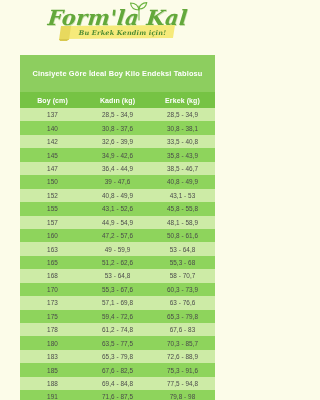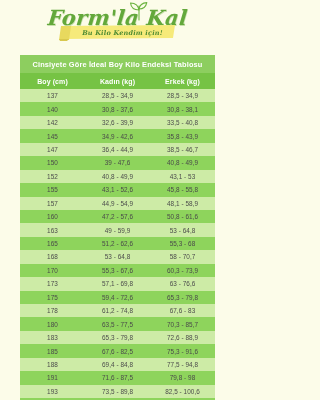--- a/index.html
+++ b/index.html
@@ -92,21 +92,21 @@
     border-collapse: collapse;
     table-layout: fixed;
   }
 
   .title-cell {
     background: #8dce5f;
     color: #ffffff;
     font-size: 7.4px;
     font-weight: 700;
     text-align: center;
-    height: 18px;
+    height: 37px;
     letter-spacing: 0.15px;
     white-space: nowrap;
   }
 
   .col-head {
     background: #76c344;
     color: #ffffff;
     font-size: 7px;
     font-weight: 700;
     text-align: center;
@@ -147,21 +147,21 @@
       </svg>
     </span>
   </div>
 
   <div class="banner-wrap">
     <svg class="banner-svg" viewBox="0 0 118 17" preserveAspectRatio="none">
       <path d="M2 2 L116 1 L114 14 L4 15 Z" fill="#f6ea7a"></path>
       <path d="M2 2 L12 2 L10 16 L0 16 Z" fill="#e8d95e"></path>
       <path d="M0 15 L10 15 L8 17 L1 17 Z" fill="#d8c84e"></path>
     </svg>
-    <span class="banner-text">Bu Kilo Kendim için!</span>
+    <span class="banner-text">Bu Erkek Kendim için!</span>
   </div>
 </div>
 
 <table class="table-card">
   <thead>
     <tr>
       <th class="title-cell" colspan="3">Cinsiyete Göre İdeal Boy Kilo Endeksi Tablosu</th>
     </tr>
     <tr>
       <th class="col-head c-height">Boy (cm)</th>

